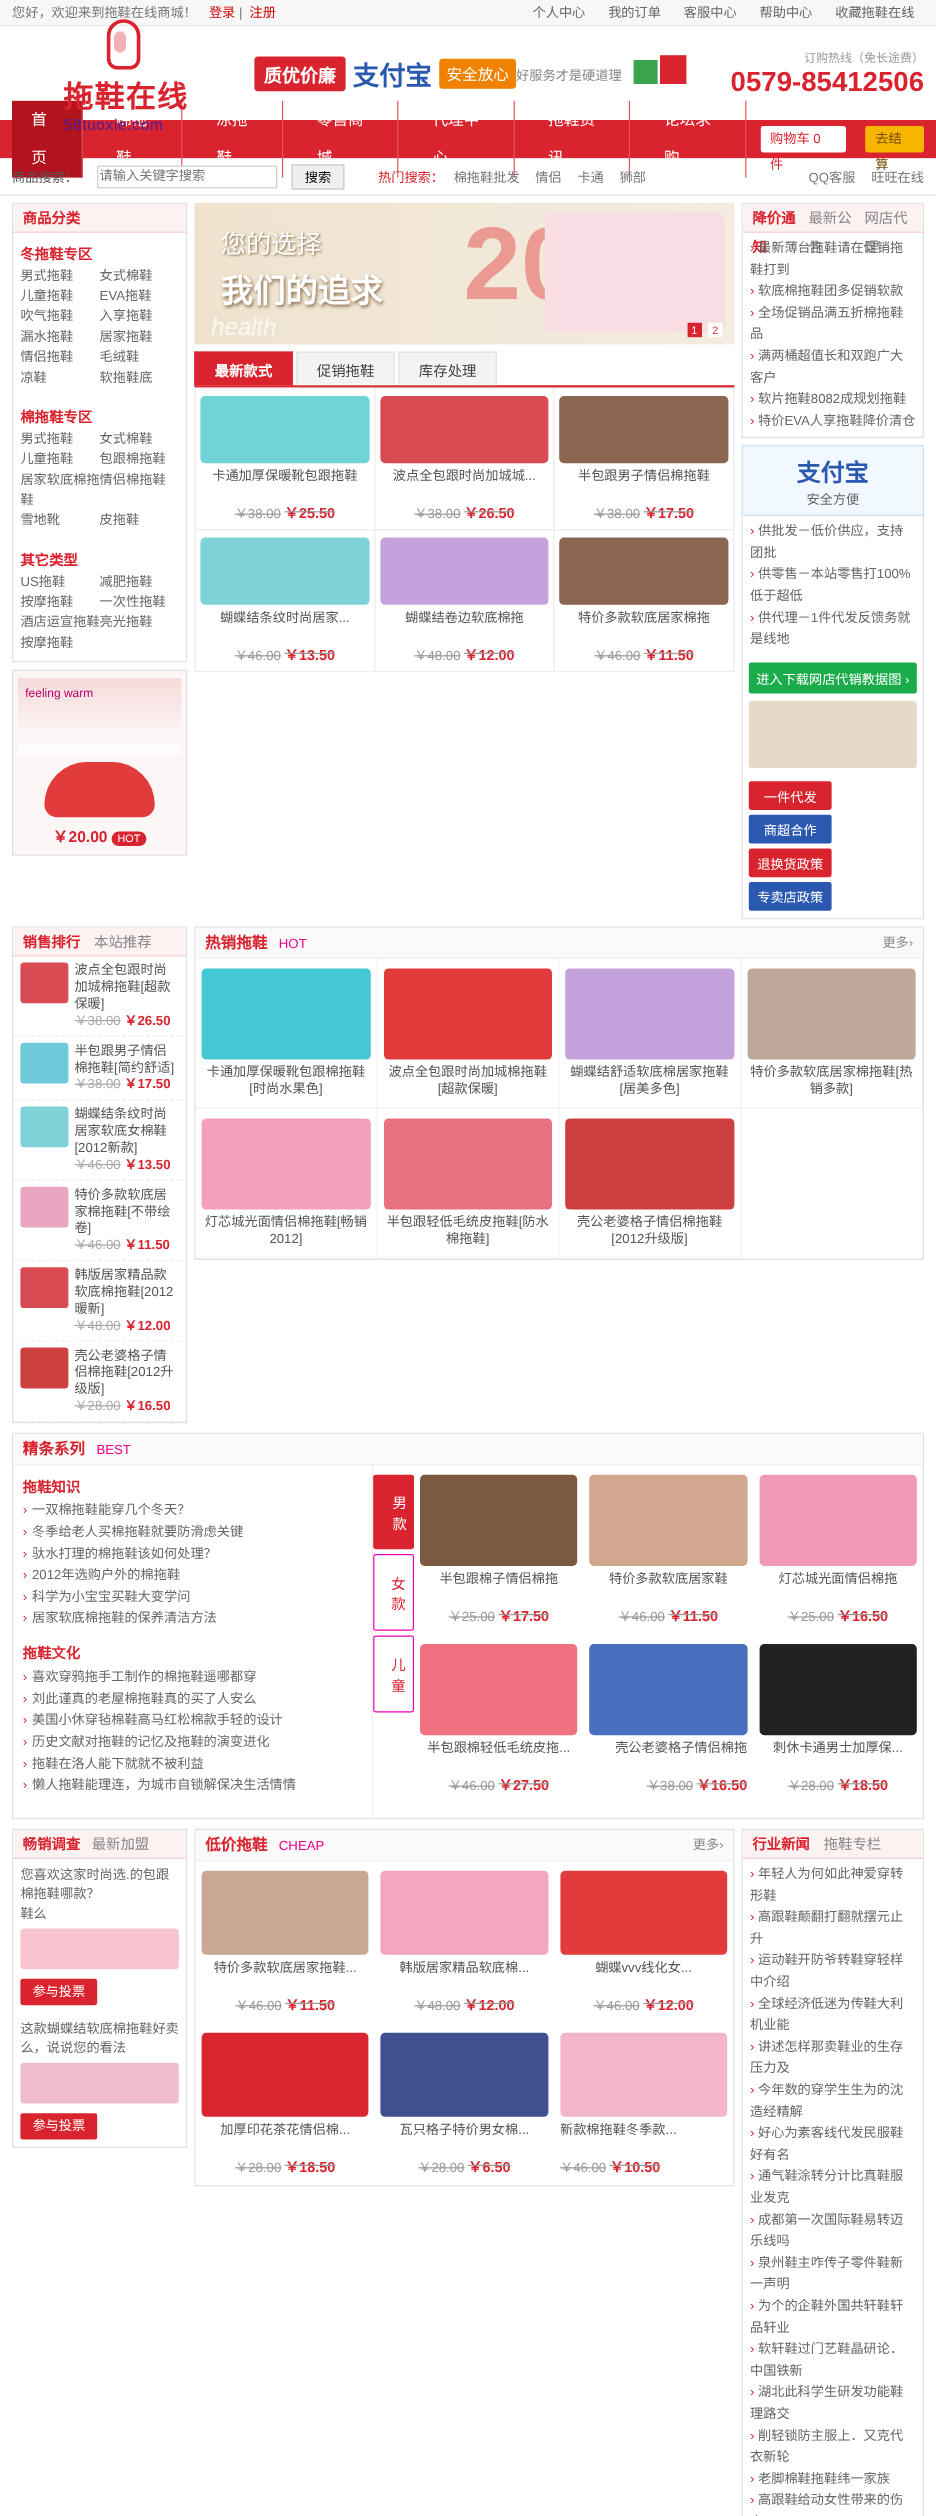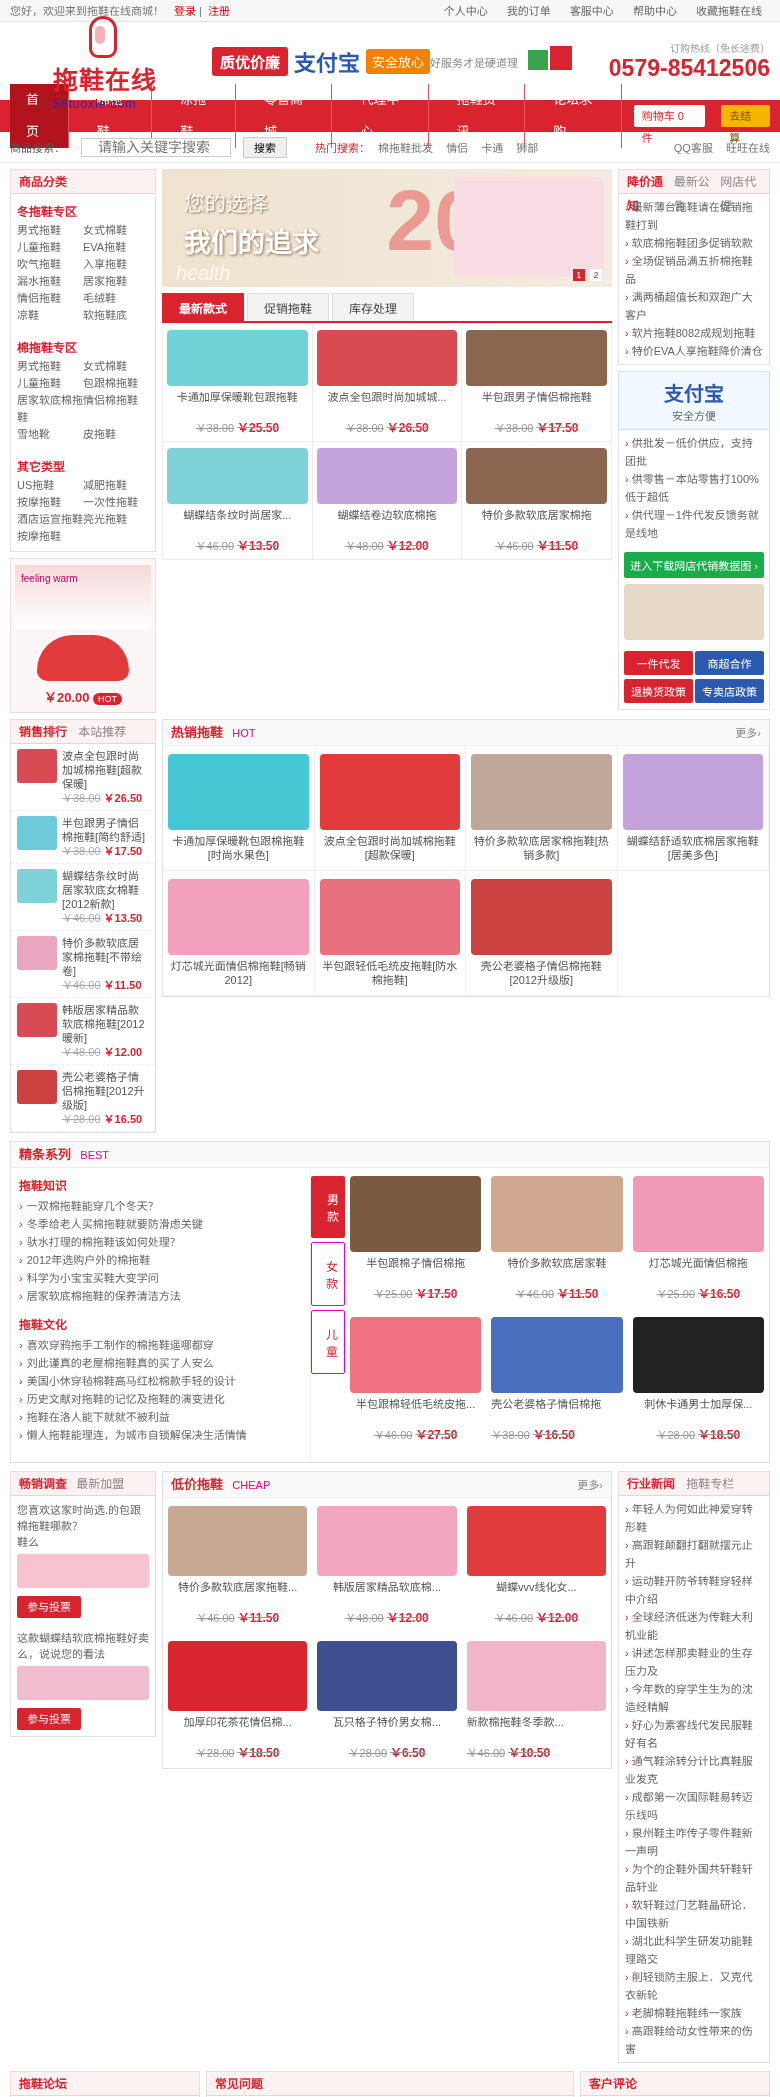--- a/index.html
+++ b/index.html
@@ -63,21 +63,21 @@
     margin-left: auto; background: #fff; color: #d9232e; height: 22px; line-height: 22px;
     padding: 0 8px; border-radius: 2px; font-size: 11px; margin-right: 4px; border:none;
   }
   .nav .settle { background:#f7b500; color:#7a4d00; height:22px;line-height:22px;padding:0 8px;border-radius:2px;font-size:11px;border:none;}
 
   
   .searchrow { border-bottom: 1px solid #e6e6e6; background:#fff; }
   .searchrow .wrap { display: flex; align-items: center; height: 30px; font-size: 11px; color:#777;}
   .searchrow .lbl { color:#555; margin-right:4px;}
   .searchrow input[type=text] {
-    width: 150px; height: 19px; border: 1px solid #ccc; padding: 0 16px; font-size: 14px; color:#999;
+    width: 150px; height: 19px; border: 1px solid #ccc; padding: 0 1px; font-size: 11px; color:#999;
   }
   .searchrow .sbtn {
     height: 21px; border:1px solid #c9c9c9; background:#efefef; padding:0 10px; font-size:11px; cursor:pointer;
   }
   .hot { margin-left: 16px; }
   .hot b { color:#d9232e; font-weight:normal;}
   .hot a { margin: 0 5px; color:#777;}
   .qq { margin-left:auto; color:#777;}
   .qq span { margin-left:10px;}
 
@@ -128,21 +128,21 @@
   .cell .pr b { color:#d9232e; text-decoration:none; font-size:12px; margin-left:3px;}
 
   
   .alipay { text-align:center; padding:6px 0; background:#f2f8ff; border:1px solid #cfe0f3;}
   .alipay .a1 { font-size:20px;color:#2b59b0;font-weight:bold;}
   .alipay .a2 { font-size:11px;color:#666;}
   .rlist { padding:4px 6px; }
   .rlist li { list-style:none; font-size:11px; line-height:18px; color:#666;}
   .rlist li:before { content:"›"; color:#d9232e; margin-right:3px;}
   .greenbtn { display:block; text-align:center; background:#1aab4b; color:#fff; padding:5px 0; margin:6px 5px; font-size:11px; border-radius:2px;}
-  .r2 { display:flex; flex-wrap:wrap; padding:4px; }
+  .r2 { display:flex; flex-wrap:wrap; padding:4px;flex-direction:column; }
   .r2 a { width:48%; margin:2px 1%; text-align:center; background:#d9232e; color:#fff; font-size:11px; padding:4px 0; border-radius:2px;}
   .r2 a.b { background:#2b59b0; }
 
   
   .sec { border:1px solid #e0e0e0; margin-top:8px; background:#fff;}
   .sec-h { height:26px; line-height:26px; border-bottom:1px solid #eee; padding:0 8px; background:#fafafa;}
   .sec-h b { color:#d9232e; font-size:13px;}
   .sec-h span.en { color:#e08; font-size:11px; margin-left:6px;}
   .sec-h .more { float:right; font-size:11px; color:#888;}
 
@@ -466,26 +466,26 @@
       <div class="grid4">
         <div class="cell">
           <div class="ph" style="background:#45c8d4"></div>
           <div class="nm">卡通加厚保暖靴包跟棉拖鞋[时尚水果色]</div>
         </div>
         <div class="cell">
           <div class="ph" style="background:#e23b3b"></div>
           <div class="nm">波点全包跟时尚加城棉拖鞋[超款保暖]</div>
         </div>
         <div class="cell">
+          <div class="ph" style="background:#c4a3dd"></div>
+          <div class="nm">蝴蝶结舒适软底棉居家拖鞋[居美多色]</div>
+        </div>
+        <div class="cell">
           <div class="ph" style="background:#bfa89a"></div>
           <div class="nm">特价多款软底居家棉拖鞋[热销多款]</div>
-        </div>
-        <div class="cell">
-          <div class="ph" style="background:#c4a3dd"></div>
-          <div class="nm">蝴蝶结舒适软底棉居家拖鞋[居美多色]</div>
         </div>
         <div class="cell">
           <div class="ph" style="background:#f2a0be"></div>
           <div class="nm">灯芯城光面情侣棉拖鞋[畅销2012]</div>
         </div>
         <div class="cell">
           <div class="ph" style="background:#e8707f"></div>
           <div class="nm">半包跟轻低毛统皮拖鞋[防水棉拖鞋]</div>
         </div>
         <div class="cell">
@@ -543,21 +543,21 @@
         <div class="cell" style="width:33.33%;text-align:center;padding:8px 5px">
           <div class="ph" style="height:76px;background:#f19ab8"></div>
           <div class="nm">灯芯城光面情侣棉拖</div>
           <div class="pr"><span>￥25.00</span><b>￥16.50</b></div>
         </div>
         <div class="cell" style="width:33.33%;text-align:center;padding:8px 5px">
           <div class="ph" style="height:76px;background:#f0717f"></div>
           <div class="nm">半包跟棉轻低毛统皮拖...</div>
           <div class="pr"><span>￥46.00</span><b>￥27.50</b></div>
         </div>
-        <div class="cell" style="width:33.33%;text-align:left;padding:8px 5px">
+        <div class="cell" style="width:33.33%;text-align:right;padding:8px 5px">
           <div class="ph" style="height:76px;background:#4a6fbf"></div>
           <div class="nm">壳公老婆格子情侣棉拖</div>
           <div class="pr"><span>￥38.00</span><b>￥16.50</b></div>
         </div>
         <div class="cell" style="width:33.33%;text-align:center;padding:8px 5px">
           <div class="ph" style="height:76px;background:#222"></div>
           <div class="nm">刺休卡通男士加厚保...</div>
           <div class="pr"><span>￥28.00</span><b>￥18.50</b></div>
         </div>
       </div>

